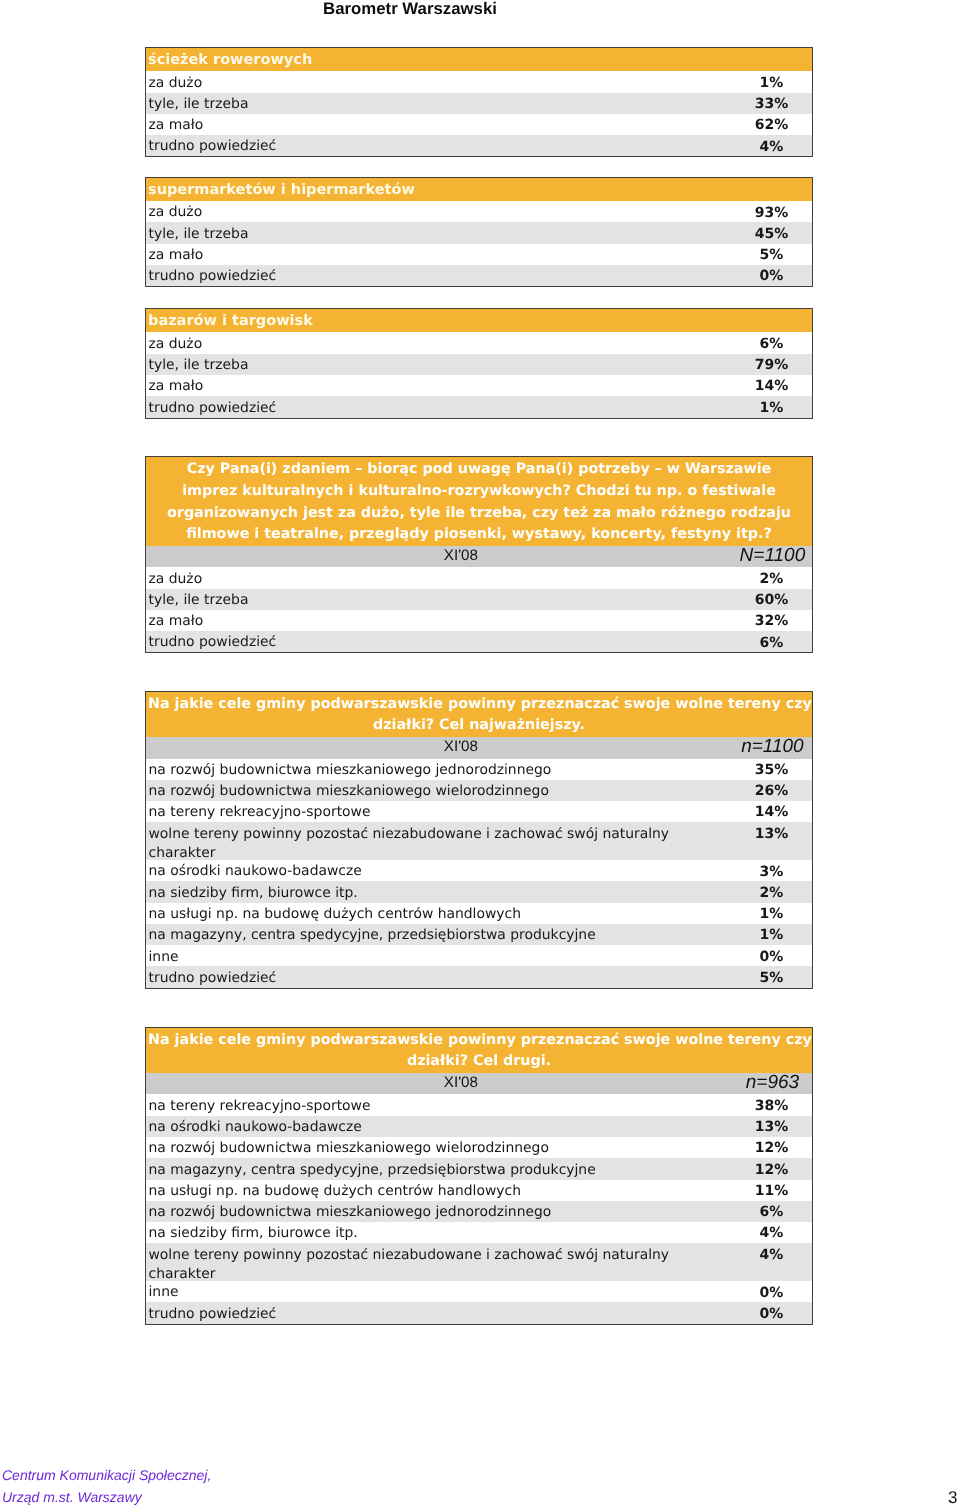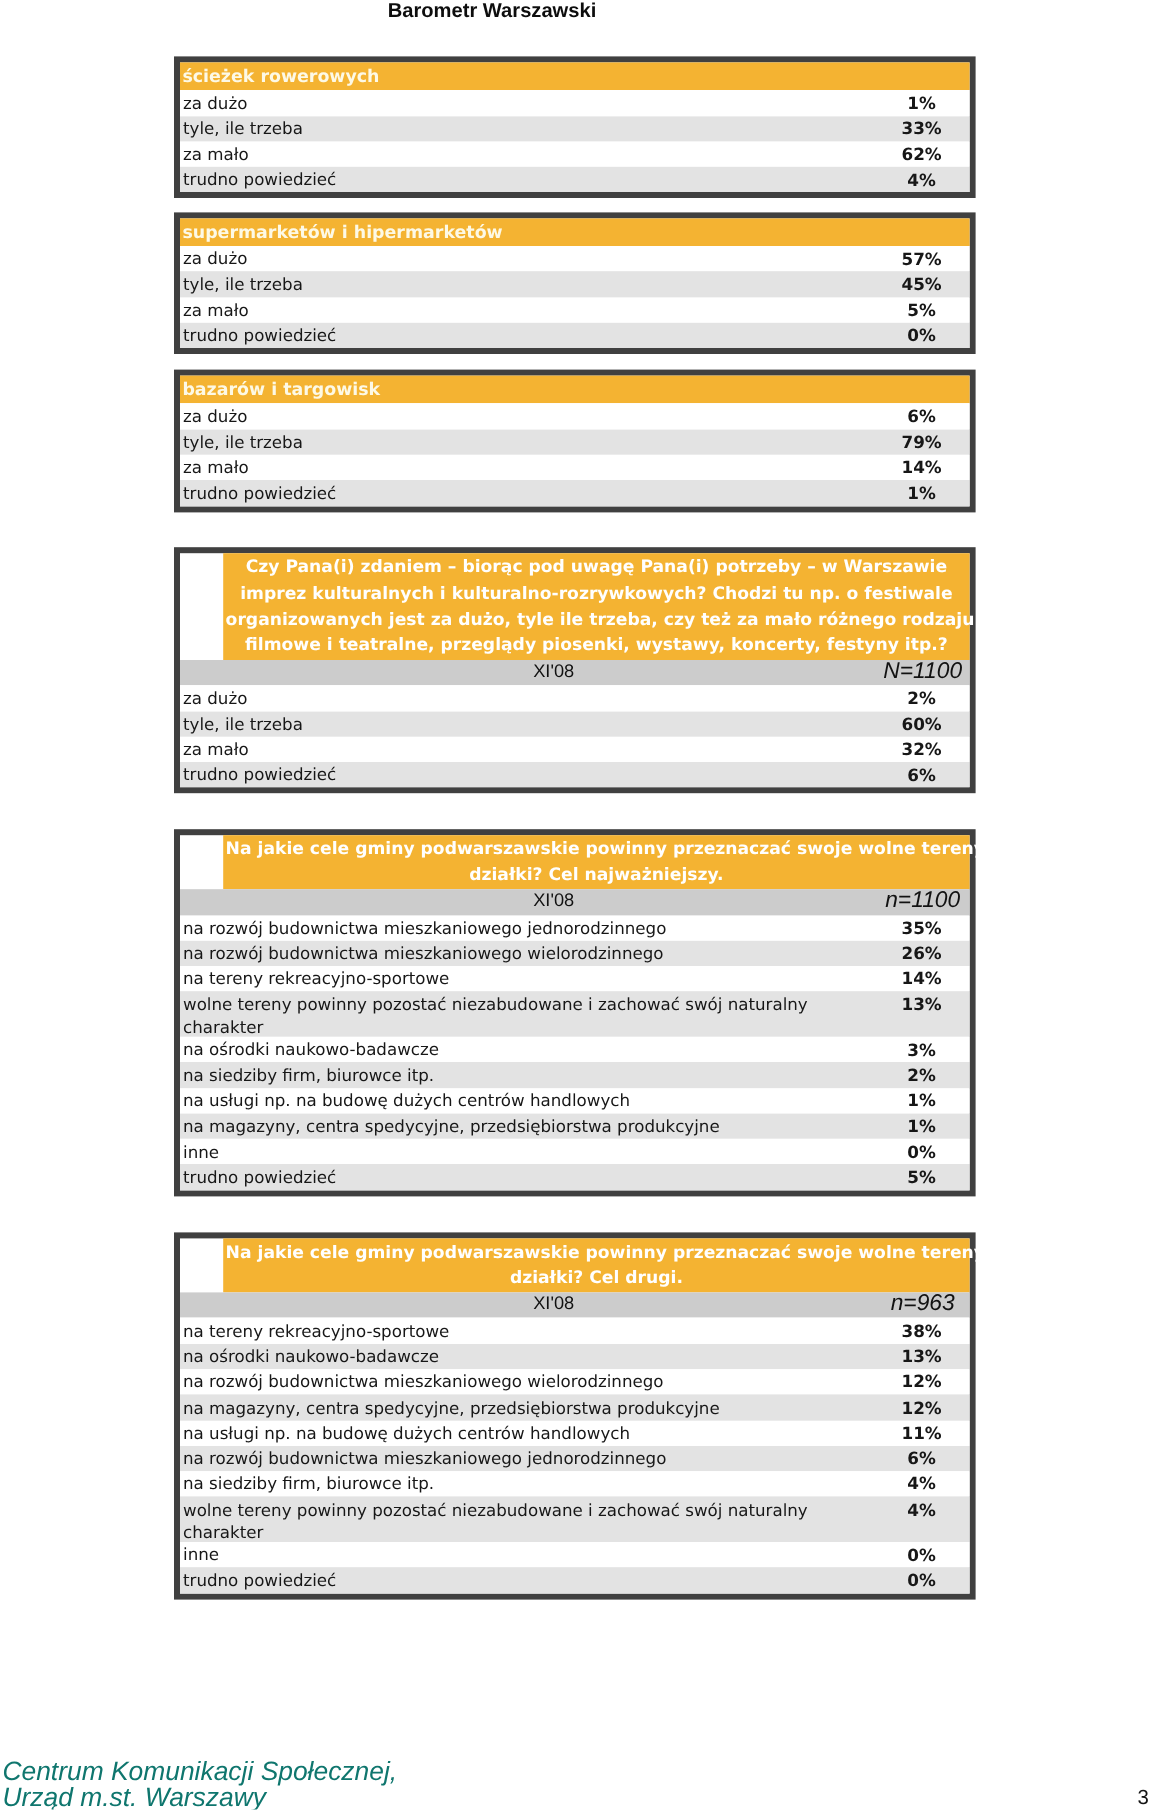--- a/index.html
+++ b/index.html
@@ -3,40 +3,40 @@
 <meta charset="utf-8">
 <style>
   html,body{margin:0;padding:0;background:#ffffff;}
   body{width:960px;height:1508px;position:relative;overflow:hidden;
        font-family:"DejaVu Sans",sans-serif;color:#171717;
        -webkit-font-smoothing:antialiased;text-rendering:geometricPrecision;}
   .page-title{position:absolute;left:0;top:-1px;width:820px;text-align:center;
       font-family:"Liberation Sans",sans-serif;font-weight:bold;font-size:16.8px;
       line-height:20px;color:#0d0d0d;}
   .tbl{position:absolute;left:145px;width:668px;box-sizing:border-box;
-       border:5px solid #404040;}
+       border:1px solid #404040;}
   .thead{background:#f4b332;color:#fdf9e6;font-weight:bold;font-size:14.5px;
          height:23.6px;line-height:25.4px;padding:0 2px;box-sizing:border-box;
          overflow:hidden;white-space:nowrap;}
   .qhead{background:#f4b332;color:#ffffff;font-weight:bold;font-size:14.3px;
-         line-height:21.55px;padding:1.2px 2px 1.2px 2px;box-sizing:border-box;text-align:center;margin-left:36px;}
+         line-height:21.55px;padding:1.2px 2px 1.2px 2px;box-sizing:border-box;text-align:center;}
   .qline{white-space:nowrap;position:relative;top:0.9px;}
   .subhead{background:#cccccc;display:flex;box-sizing:border-box;height:21.4px;
            font-family:"Liberation Sans",sans-serif;font-size:15.2px;color:#121212;
            align-items:center;}
   .subhead .period{width:585px;text-align:center;position:relative;top:-1.2px;margin-left:40px;}
   .subhead .sample{width:81px;text-align:center;font-style:italic;font-size:19px;position:relative;top:-0.8px;left:-1.5px;}
   .row{display:flex;box-sizing:border-box;min-height:21.27px;
        font-size:13.9px;color:#171717;}
   .row.g{background:#e3e3e3;}
   .row.w{background:#ffffff;}
   .row .label{width:585px;padding-left:2.5px;box-sizing:border-box;line-height:18.9px;position:relative;top:2.3px;}
   .row .value{width:81px;text-align:center;font-weight:bold;box-sizing:border-box;font-size:14px;position:relative;top:3.4px;}
   .footer{position:absolute;left:2px;top:1465px;font-family:"Liberation Sans",sans-serif;
-          font-style:italic;font-size:22px;color:#0f766e;line-height:21.6px;}
+          font-style:italic;font-size:14px;color:#6d28d9;line-height:21.6px;}
   .pageno{position:absolute;left:948px;top:1489px;width:28px;text-align:left;
           font-family:"Liberation Sans",sans-serif;font-size:17px;line-height:18px;color:#141414;}
 </style>
 </head>
 <body>
 
 <div class="page-title">Barometr Warszawski</div>
 
 <div class="tbl" style="top:46.8px">
   <div class="thead">ścieżek rowerowych</div>
@@ -54,21 +54,21 @@
     </div>
   <div class="row g">
       <span class="label">trudno powiedzieć</span>
       <span class="value">4%</span>
     </div>
 </div>
 <div class="tbl" style="top:176.6px">
   <div class="thead">supermarketów i hipermarketów</div>
   <div class="row w">
       <span class="label">za dużo</span>
-      <span class="value">57%</span>
+      <span class="value">93%</span>
     </div>
   <div class="row g">
       <span class="label">tyle, ile trzeba</span>
       <span class="value">45%</span>
     </div>
   <div class="row w">
       <span class="label">za mało</span>
       <span class="value">5%</span>
     </div>
   <div class="row g">

